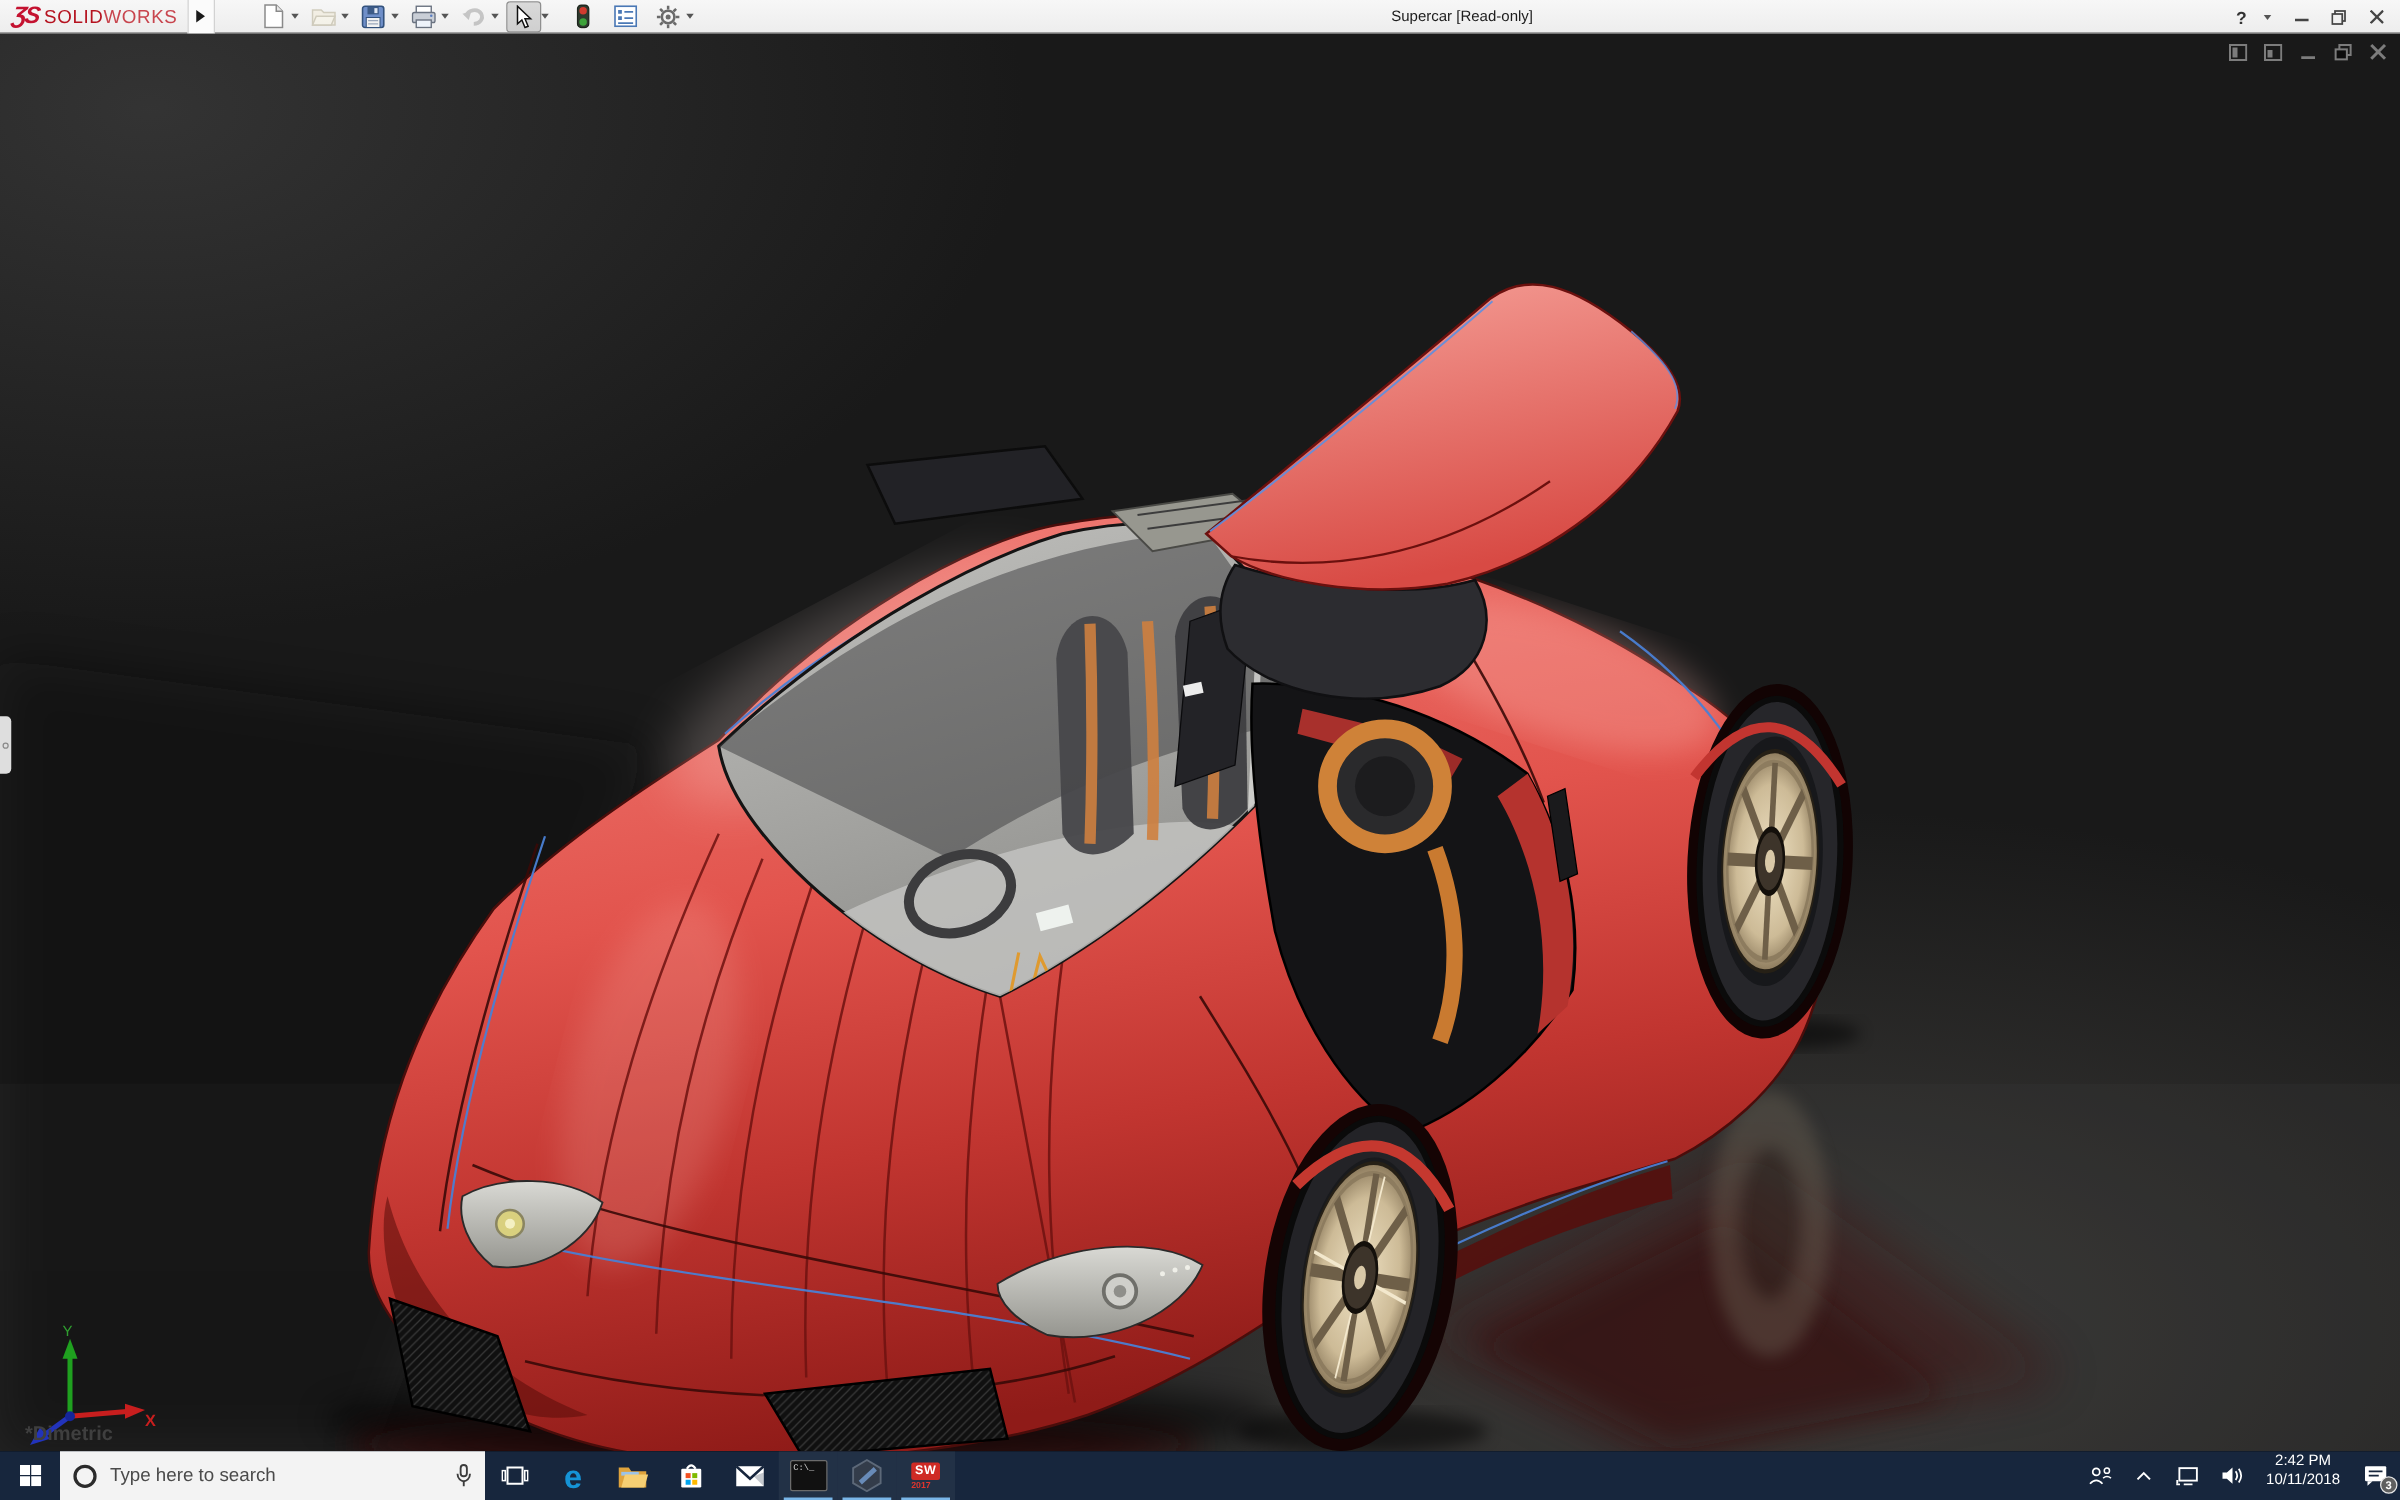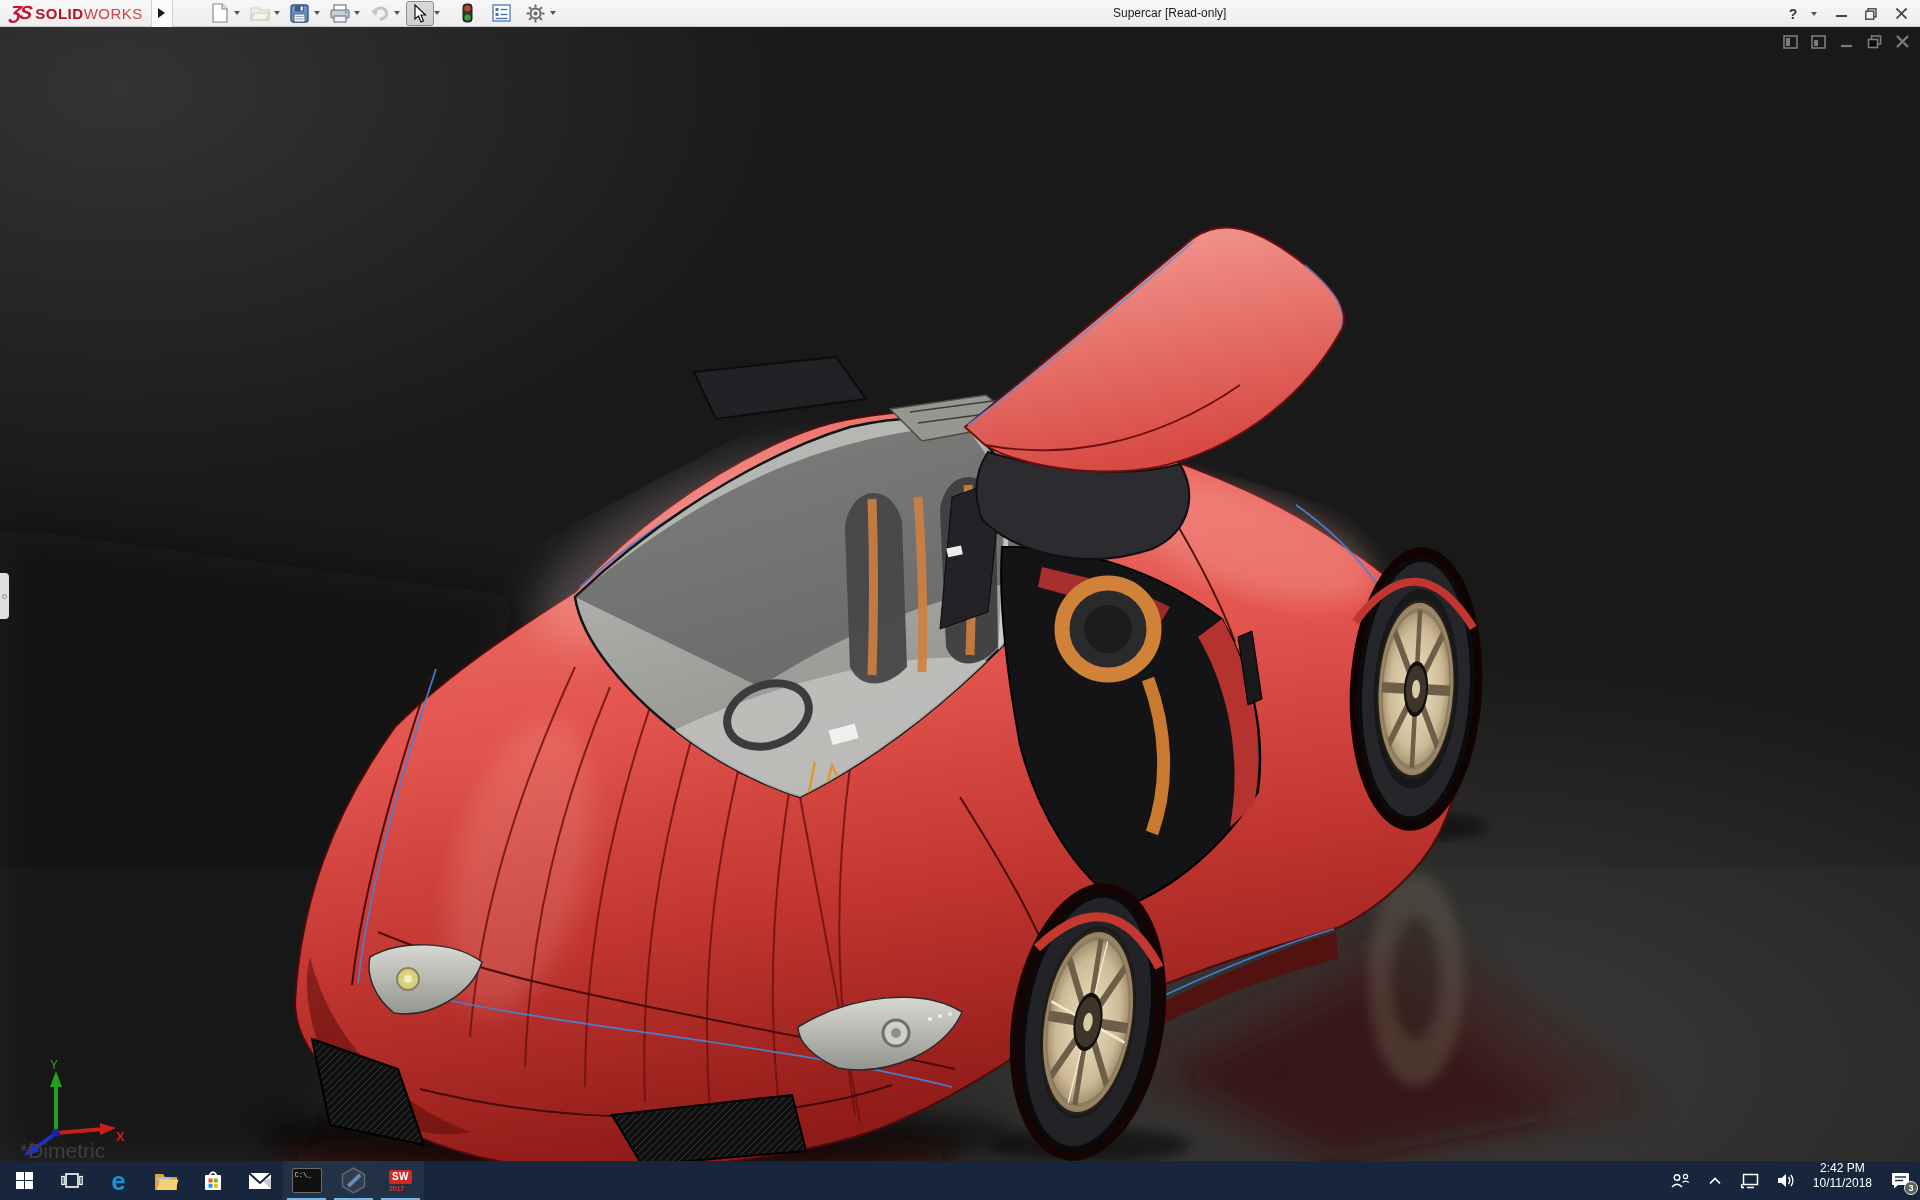--- a/index.html
+++ b/index.html
@@ -6,21 +6,21 @@
   html,body { width:1920px; height:1200px; overflow:hidden; background:#000;
               font-family:"Liberation Sans", sans-serif; }
 
   
   .titlebar { position:absolute; left:0; top:0; width:1920px; height:27px;
               background:linear-gradient(#f7f7f7,#ededed); border-bottom:1px solid #c9c9c9;
               display:flex; align-items:center; }
   .brand { display:flex; align-items:center; padding:0 8px 0 10px; height:100%; }
   .brand-mark { font-style:italic; font-weight:bold; font-size:19px; color:#c41230;
                 letter-spacing:-2px; margin-right:5px; transform:skewX(-8deg); }
-  .brand-bold { font-weight:bold; font-size:15px; color:#b5121f; letter-spacing:.5px; }
+  .brand-bold { font-weight:normal; font-size:15px; color:#b5121f; letter-spacing:.5px; }
   .brand-light { font-weight:normal; font-size:15px; color:#c8454e; letter-spacing:.5px; }
   .expand-cell { width:22px; height:27px; border-left:1px solid #d2d2d2; border-right:1px solid #d2d2d2;
                  display:flex; align-items:center; justify-content:center; background:#fbfbfb; cursor:pointer; }
   .tri-right { width:0; height:0; border-left:7px solid #1a1a1a; border-top:5px solid transparent; border-bottom:5px solid transparent; }
   .tools { display:flex; align-items:center; margin-left:34px; height:100%; }
   .tb-btn { width:26px; height:23px; display:flex; align-items:center; justify-content:center;
             border-radius:2px; cursor:pointer; }
   .tb-btn.disabled { opacity:.45; }
   .tb-btn.pressed { background:linear-gradient(#d9d9d9,#cfcfcf); outline:1px solid #8f8f8f; }
   .caret { width:0; height:0; border-top:4px solid #555; border-left:3.5px solid transparent;
@@ -34,21 +34,21 @@
 
   
   .viewport { position:absolute; left:0; top:27px; width:1920px; height:1134px; background:#161616; overflow:hidden; }
   .scene { position:absolute; left:0; top:0; }
   .doc-controls { position:absolute; right:10px; top:7px; display:flex; gap:13px; }
   .dc-btn { width:15px; height:15px; display:flex; align-items:center; justify-content:center; cursor:pointer; }
   .side-tab { position:absolute; left:0; top:546px; width:9px; height:46px; background:#dedede;
               border-radius:0 4px 4px 0; cursor:pointer; display:flex; align-items:center; justify-content:center; }
   .side-tab-dot { width:5px; height:5px; border-radius:50%; border:1px solid #8a8a8a; }
   .triad { position:absolute; left:12px; top:1030px; }
-  .view-label { position:absolute; left:20px; top:1112px; font-size:21px; font-weight:normal; color:#3f3f3f; }
+  .view-label { position:absolute; left:20px; top:1112px; font-size:16px; font-weight:bold; color:#3f3f3f; }
 
   
   .taskbar { position:absolute; left:0; top:1161px; width:1920px; height:39px; background:#17263d;
              display:flex; align-items:stretch; }
   .start-btn { width:48px; display:flex; align-items:center; justify-content:center; cursor:pointer; }
   .search-box { width:340px; background:#f3f3f3; display:flex; align-items:center; padding:0 10px; gap:10px; }
   .search-box input { flex:1; border:none; outline:none; background:transparent; font-size:15px; color:#3c3c3c;
                       font-family:"Liberation Sans", sans-serif; }
   .search-box input::placeholder { color:#4a4a4a; }
   .tb-icon { width:47px; display:flex; align-items:center; justify-content:center; cursor:pointer; position:relative; }
@@ -481,20 +481,31 @@
 
 <div class="taskbar">
   <div class="start-btn">
     <svg width="17" height="17">
       <rect x="0" y="0" width="8" height="8" fill="#fff"></rect>
         <rect x="9" y="0" width="8" height="8" fill="#fff"></rect>
       <rect x="0" y="9" width="8" height="8" fill="#fff"></rect>
         <rect x="9" y="9" width="8" height="8" fill="#fff"></rect>
     </svg>
   </div>
+  <div class="search-box">
+    <svg width="20" height="20">
+      <circle cx="10" cy="10" r="8" fill="none" stroke="#2b2b2b" stroke-width="2.6"></circle>
+    </svg>
+    <input type="text" placeholder="Type here to search" style="">
+    <svg width="14" height="19">
+      <rect x="4.5" y="1" width="5" height="9" rx="2.5" fill="none" stroke="#3c3c3c" stroke-width="1.5"></rect>
+      <path d="M2,8 C2,12 5,14 7,14 C9,14 12,12 12,8" fill="none" stroke="#3c3c3c" stroke-width="1.5"></path>
+      <line x1="7" y1="14" x2="7" y2="18" stroke="#3c3c3c" stroke-width="1.5"></line>
+    </svg>
+  </div>
   <div class="tb-icon">
     <svg width="22" height="17">
       <rect x="5" y="2" width="12" height="13" fill="none" stroke="#fff" stroke-width="1.6"></rect>
       <rect x="0.8" y="4.5" width="2.4" height="8" fill="none" stroke="#fff" stroke-width="1.2"></rect>
       <rect x="18.8" y="4.5" width="2.4" height="8" fill="none" stroke="#fff" stroke-width="1.2"></rect>
     </svg>
   </div>
   <div class="tb-icon">
       <span class="edge-e">e</span>
     </div>

